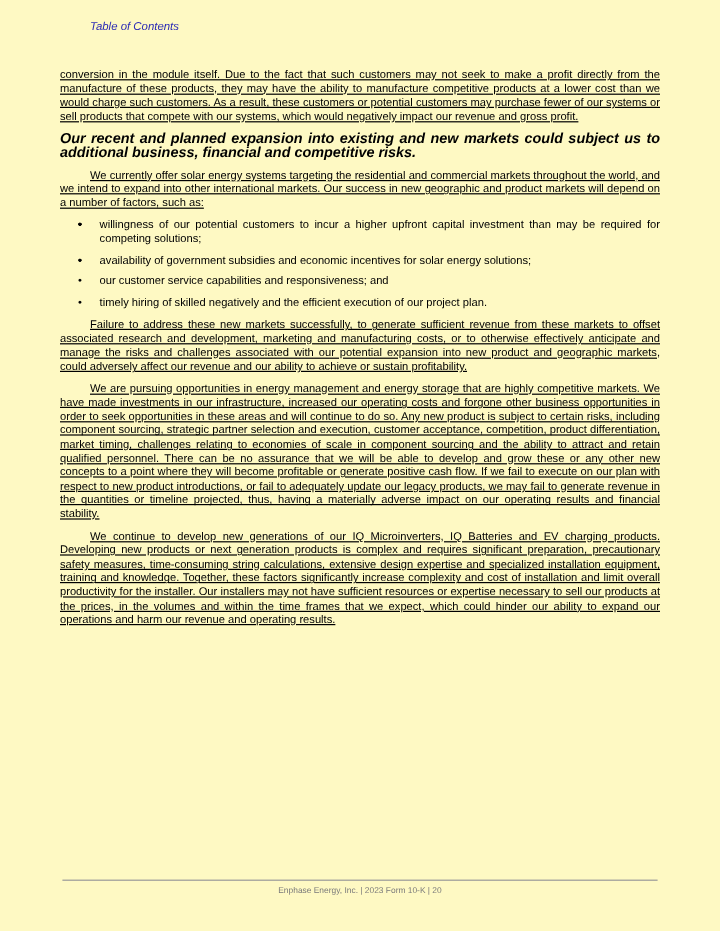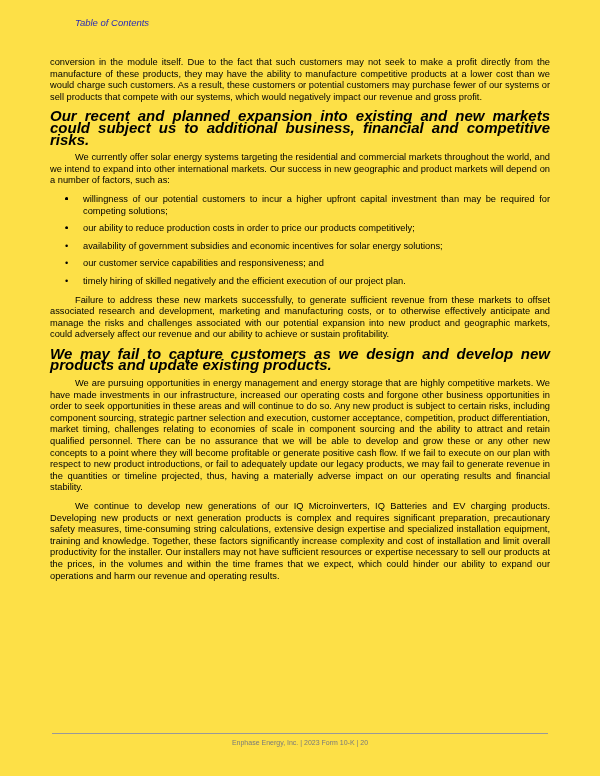--- a/index.html
+++ b/index.html
@@ -4,21 +4,21 @@
 <style>
   html, body {
     margin: 0;
     padding: 0;
     background: #ffffff;
   }
   .page {
     position: relative;
     width: 600px;
     height: 776px;
-    background: #fde047;
+    background: #fef9c3;
     box-sizing: border-box;
     padding: 12px 50px 0 50px;
     font-family: "Liberation Sans", sans-serif;
     color: #000000;
     overflow: hidden;
   }
   .toc-link {
     display: inline-block;
     margin-left: 25px;
     font-size: 9.5px;
@@ -30,26 +30,27 @@
   }
   .content {
     margin-top: 27px;
   }
   .content p {
     font-size: 9.3px;
     line-height: 11.6px;
     margin: 0 0 7px 0;
     text-align: justify;
     text-indent: 25px;
+    text-decoration: underline;
   }
   .content p.continued {
     text-indent: 0;
   }
   .content .risk-heading {
-    font-size: 15px;
+    font-size: 12px;
     line-height: 11.6px;
     font-weight: bold;
     font-style: italic;
     margin: 4px 0 7px 0;
     text-align: justify;
   }
   ul.risk-list {
     list-style: none;
     margin: 6px 0 7px 0;
     padding: 0;
@@ -114,39 +115,37 @@
       </li>
       <li>
         <span class="bullet-dot">•</span>
         <span>willingness of our potential customers to incur a higher upfront capital investment than may be required for competing solutions;</span>
       </li>
       <li>
         <span class="bullet-dot">•</span>
       </li>
       <li>
         <span class="bullet-dot">•</span>
-        <span>our ability to reduce production costs in order to price our products competitively;</span>
       </li>
       <li>
         <span class="bullet-dot">•</span>
         <span>availability of government subsidies and economic incentives for solar energy solutions;</span>
       </li>
       <li>
         <span class="bullet-dot">•</span>
         <span>our customer service capabilities and responsiveness; and</span>
       </li>
       <li>
         <span class="bullet-dot">•</span>
         <span>timely hiring of skilled negatively and the efficient execution of our project plan.</span>
       </li>
     </ul>
 
     <p>Failure to address these new markets successfully, to generate sufficient revenue from these markets to offset associated research and development, marketing and manufacturing costs, or to otherwise effectively anticipate and manage the risks and challenges associated with our potential expansion into new product and geographic markets, could adversely affect our revenue and our ability to achieve or sustain profitability.</p>
 
-    <div class="risk-heading">We may fail to capture customers as we design and develop new products and update existing products.</div>
 
     <p>We are pursuing opportunities in energy management and energy storage that are highly competitive markets. We have made investments in our infrastructure, increased our operating costs and forgone other business opportunities in order to seek opportunities in these areas and will continue to do so. Any new product is subject to certain risks, including component sourcing, strategic partner selection and execution, customer acceptance, competition, product differentiation, market timing, challenges relating to economies of scale in component sourcing and the ability to attract and retain qualified personnel. There can be no assurance that we will be able to develop and grow these or any other new concepts to a point where they will become profitable or generate positive cash flow. If we fail to execute on our plan with respect to new product introductions, or fail to adequately update our legacy products, we may fail to generate revenue in the quantities or timeline projected, thus, having a materially adverse impact on our operating results and financial stability.</p>
 
     <p>We continue to develop new generations of our IQ Microinverters, IQ Batteries and EV charging products. Developing new products or next generation products is complex and requires significant preparation, precautionary safety measures, time-consuming string calculations, extensive design expertise and specialized installation equipment, training and knowledge. Together, these factors significantly increase complexity and cost of installation and limit overall productivity for the installer. Our installers may not have sufficient resources or expertise necessary to sell our products at the prices, in the volumes and within the time frames that we expect, which could hinder our ability to expand our operations and harm our revenue and operating results.</p>
 
   </div>
 
   <div class="footer">
     <div class="footer-text">Enphase Energy, Inc. | 2023 Form 10-K | 20</div>
   </div>

